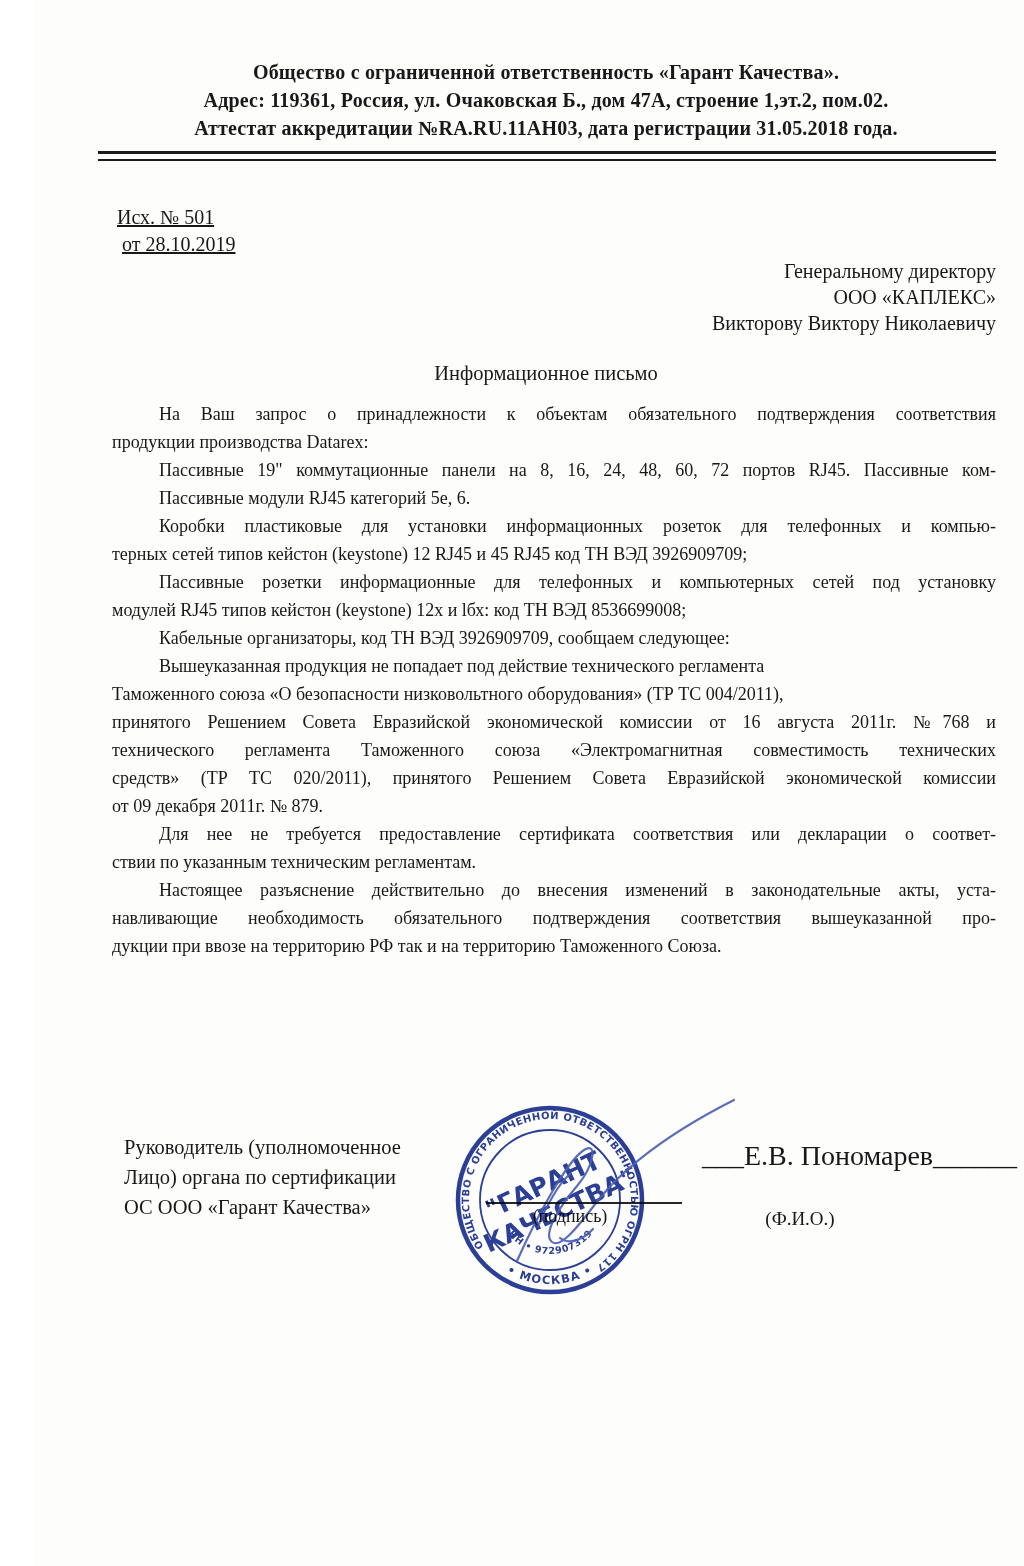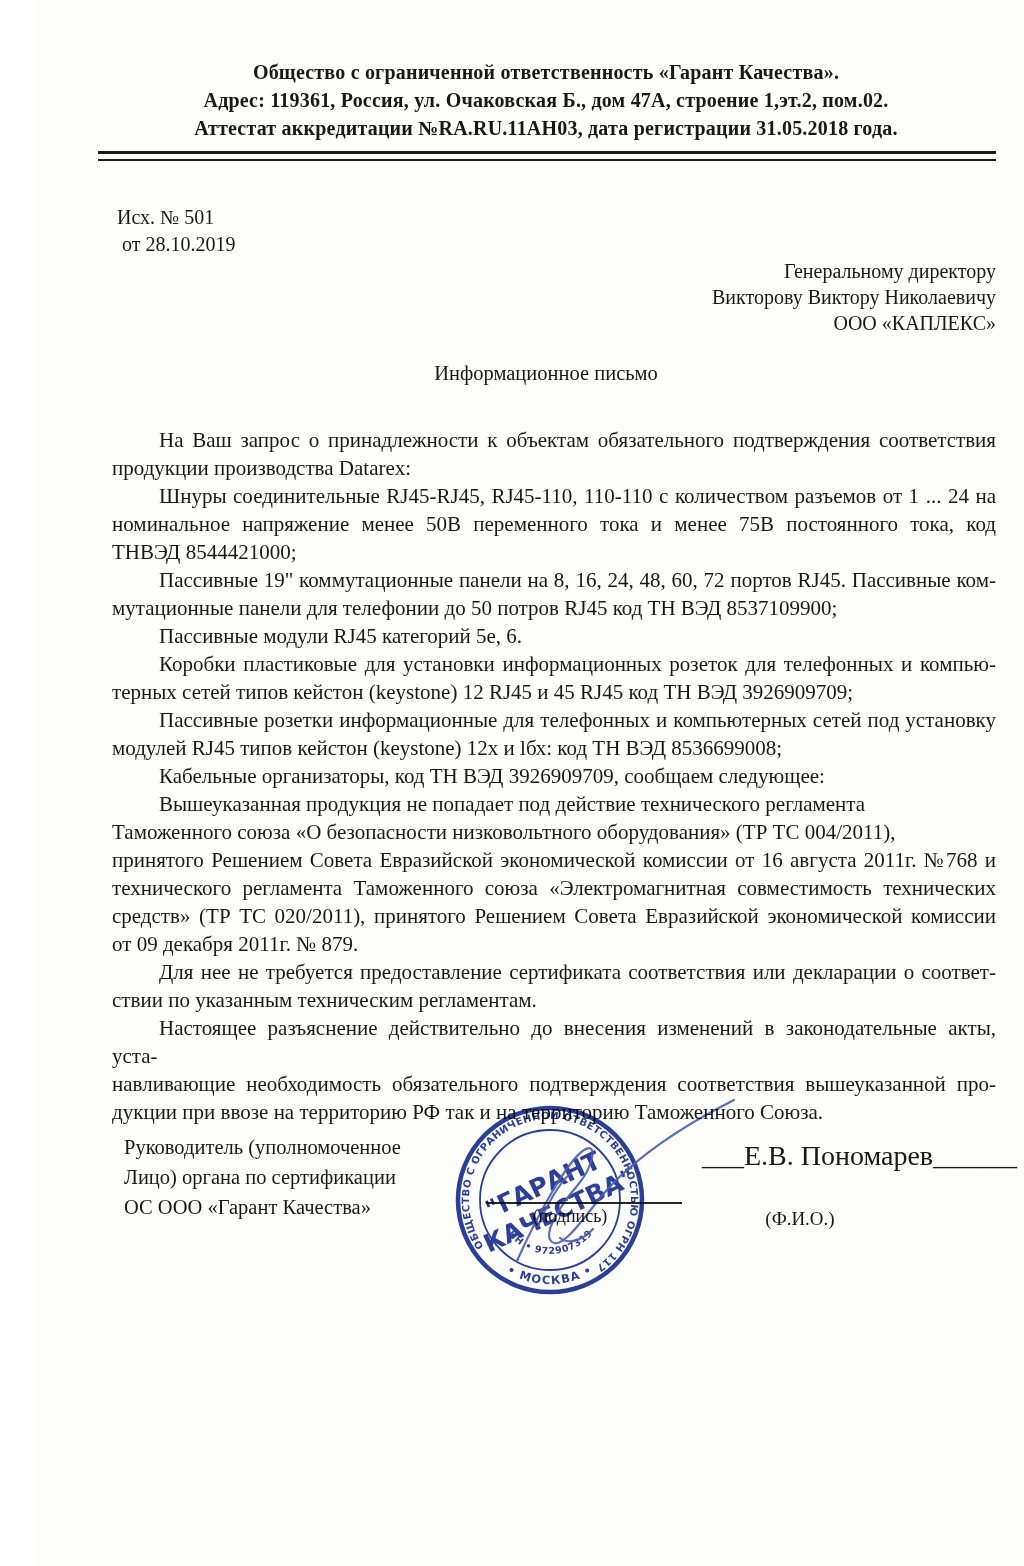--- a/index.html
+++ b/index.html
@@ -10,31 +10,31 @@
   }
   .letterhead {
     position:absolute; top:58px; left:0; width:100%;
     text-align:center; font-weight:bold; font-size:20px; line-height:28px;
     letter-spacing:0.2px;
   }
   .rule {
     position:absolute; top:151px; left:64px; width:898px; height:5px;
     border-top:3px solid #1c1c1c; border-bottom:2px solid #1c1c1c;
   }
-  .ref { position:absolute; left:83px; top:204px; font-size:20px; line-height:27px; }
+  .ref { position:absolute; left:83px; top:204px; font-size:20px; line-height:27px;text-decoration:underline; }
   .ref .d2 { margin-left:5px; }
   .recipient {
     position:absolute; right:62px; top:258px; text-align:right;
     font-size:20px; line-height:26px;
   }
   .title {
     position:absolute; top:362px; left:0; width:100%;
     text-align:center; font-weight:normal; font-size:20.5px;
   }
-  .bodytext { position:absolute; left:78px; top:426px; width:884px; font-size:21px; }
+  .bodytext { position:absolute; left:78px; top:400px; width:884px; font-size:18px; }
   .line { line-height:28px; min-height:28px; }
   .line.jfull { text-align:justify; text-align-last:justify; }
   .line.ind { text-indent:47px; }
   .sig-left { position:absolute; left:90px; top:1132px; font-size:20.5px; line-height:30px; }
   .sign-line { position:absolute; left:452px; top:1202px; width:196px; height:0; border-top:2px solid #262626; }
   .sign-caption { position:absolute; left:458px; top:1206px; width:156px; text-align:center; font-size:18px; }
   .fio-name { position:absolute; left:668px; top:1140px; font-size:28px; white-space:nowrap; }
   .fio-caption { position:absolute; left:700px; top:1208px; width:132px; text-align:center; font-size:19px; }
   .stamp-wrap { position:absolute; left:408px; top:1086px; width:300px; height:232px; mix-blend-mode:multiply; }
   .stamp-ring-text { font-family:"DejaVu Sans", sans-serif; font-weight:bold; }
@@ -53,39 +53,33 @@
 
   <div class="rule"></div>
 
   <div class="ref">
     <div>Исх. № 501</div>
     <div class="d2">от 28.10.2019</div>
   </div>
 
   <div class="recipient">
     <div>Генеральному директору</div>
+    <div>ООО «КАПЛЕКС»</div>
     <div>Викторову Виктору Николаевичу</div>
-    <div>ООО «КАПЛЕКС»</div>
   </div>
 
   <div class="title">Информационное письмо</div>
 
   <div class="bodytext">
       <div class="para">
         <div class="line jfull ind">На Ваш запрос о принадлежности к объектам обязательного подтверждения соответствия</div>
         <div class="line">продукции производства Datarex:</div>
       </div>
       <div class="para">
-        <div class="line jfull ind">Шнуры соединительные RJ45-RJ45, RJ45-110, 110-110 с количеством разъемов от 1 ... 24 на</div>
-        <div class="line jfull">номинальное напряжение менее 50В переменного тока и менее 75В постоянного тока, код</div>
-        <div class="line">ТНВЭД 8544421000;</div>
-      </div>
-      <div class="para">
         <div class="line jfull ind">Пассивные 19" коммутационные панели на 8, 16, 24, 48, 60, 72 портов RJ45. Пассивные ком-</div>
-        <div class="line">мутационные панели для телефонии до 50 потров RJ45 код ТН ВЭД 8537109900;</div>
       </div>
       <div class="para">
         <div class="line ind">Пассивные модули RJ45 категорий 5е, 6.</div>
       </div>
       <div class="para">
         <div class="line jfull ind">Коробки пластиковые для установки информационных розеток для телефонных и компью-</div>
         <div class="line">терных сетей типов кейстон (keystone) 12 RJ45 и 45 RJ45 код ТН ВЭД 3926909709;</div>
       </div>
       <div class="para">
         <div class="line jfull ind">Пассивные розетки информационные для телефонных и компьютерных сетей под установку</div>

